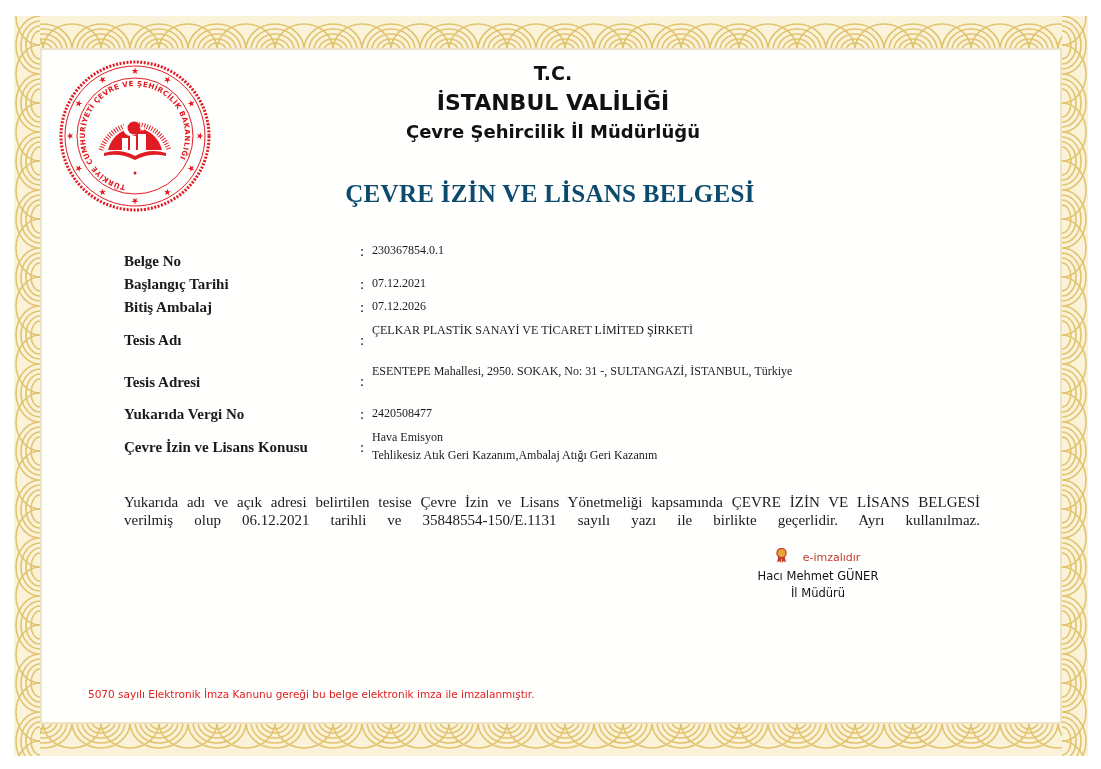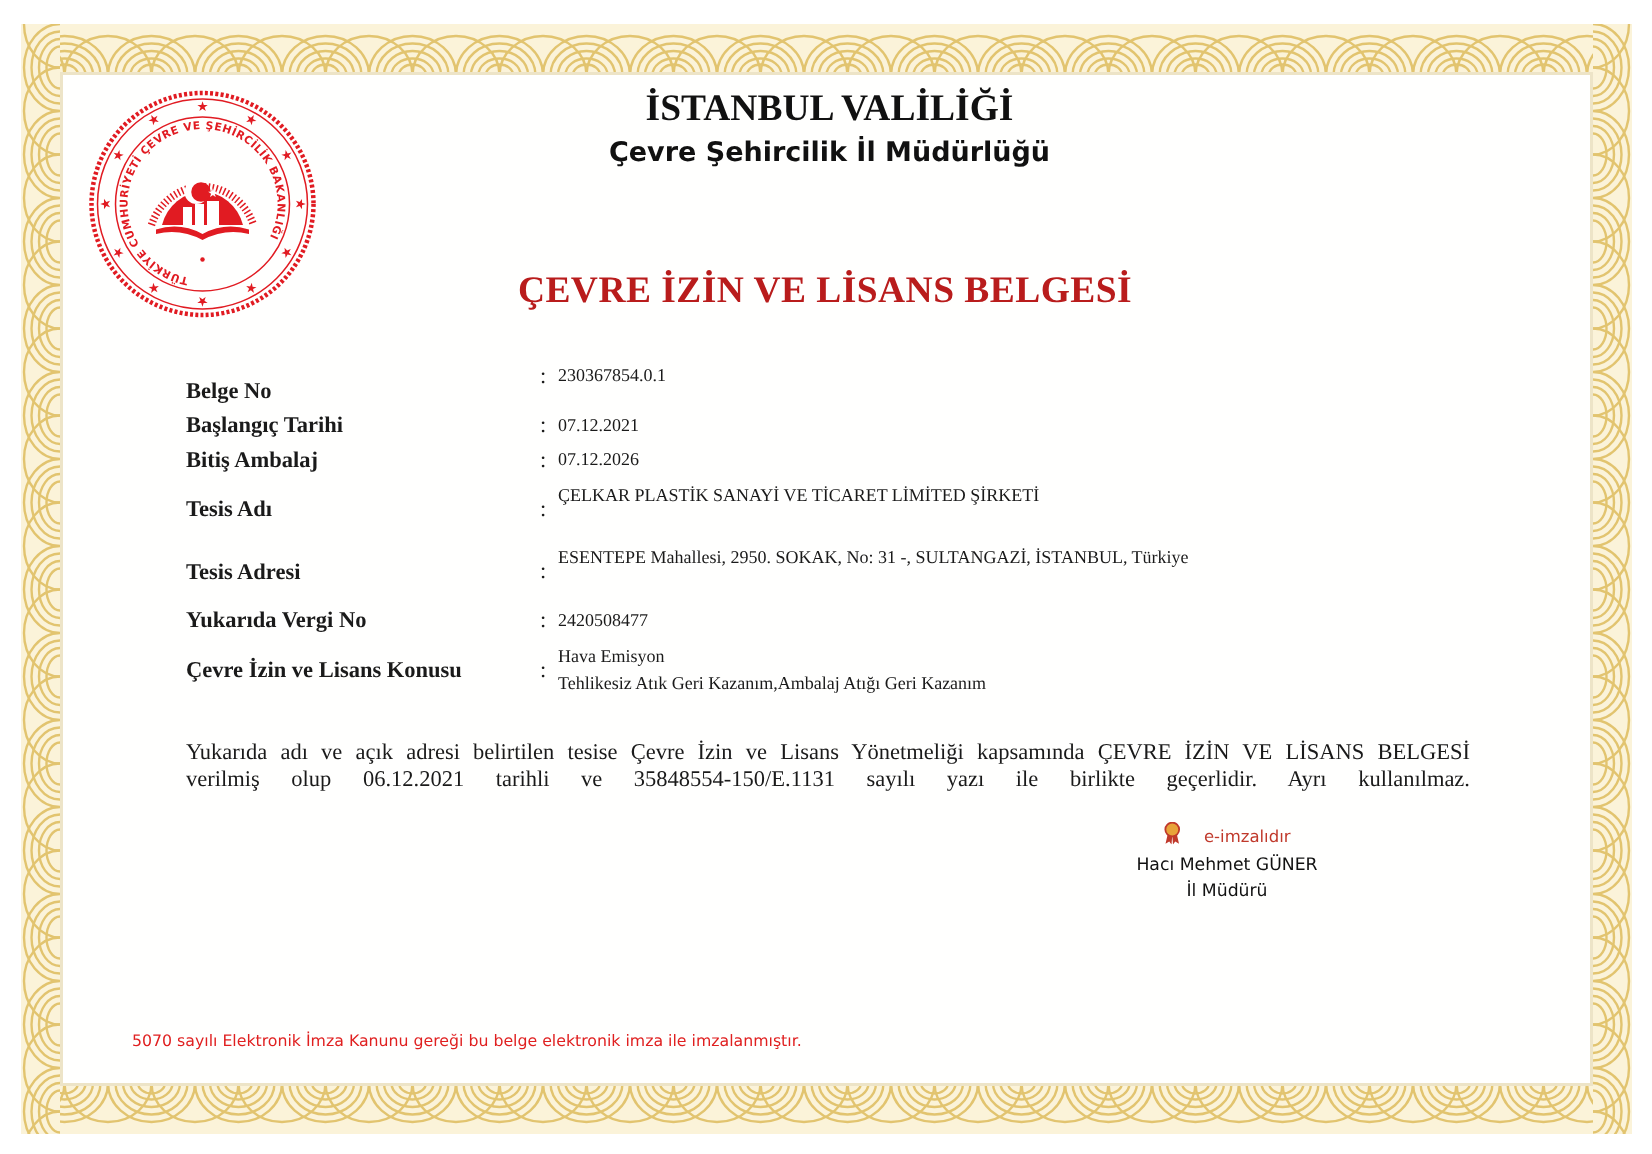--- a/index.html
+++ b/index.html
@@ -11,23 +11,23 @@
   .band.bottom { left: 0; bottom: 0; width: 1074px; height: 34px; }
   .band.left { left: 0; top: 0; width: 26px; height: 740px; }
   .band.right { right: 0; top: 0; width: 26px; height: 740px; }
   .inner-panel {
     position: absolute; left: 26px; top: 32px; width: 1022px; height: 676px;
     background: #fffffe; border: 2px solid #ede4c7; box-sizing: border-box;
   }
   .seal { position: absolute; left: 56px; top: 60px; width: 158px; height: 152px; }
   .header-block { position: absolute; left: 380px; top: 58px; width: 346px; text-align: center; font-family: "DejaVu Sans", sans-serif; font-weight: bold; color: #111; }
   .h-tc { font-size: 19px; line-height: 30px; }
-  .h-vali { font-size: 25px; line-height: 30px; font-family: Liberation Serif, serif; }
+  .h-vali { font-size: 22px; line-height: 30px; }
   .h-mud { font-size: 18px; line-height: 28px; font-weight: bold; }
-  .doc-title { position: absolute; left: 250px; top: 180px; width: 600px; text-align: center; font-family: "Liberation Serif", serif; font-weight: bold; font-size: 25px; color: #b91c1c; letter-spacing: 0.3px; }
+  .doc-title { position: absolute; left: 250px; top: 180px; width: 600px; text-align: center; font-family: "Liberation Serif", serif; font-weight: bold; font-size: 25px; color: #0c4a6e; letter-spacing: 0.3px; }
   .field-label { position: absolute; left: 124px; font-family: "Liberation Serif", serif; font-weight: bold; font-size: 15px; color: #1a1a1a; }
   .field-colon { position: absolute; left: 360px; font-family: "Liberation Serif", serif; font-size: 15px; color: #1a1a1a; }
   .field-value { position: absolute; left: 372px; font-family: Liberation Serif, serif; font-size: 12px; color: #1a1a1a; white-space: nowrap; }
   .body-text { position: absolute; left: 124px; top: 493px; width: 856px; font-family: "Liberation Serif", serif; font-size: 15px; line-height: 18px; color: #1a1a1a; text-align: justify; text-align-last: justify; }
   .body-text span { display: block; }
   .signature { position: absolute; left: 738px; top: 548px; width: 160px; text-align: center; font-family: "DejaVu Sans", sans-serif; }
   .esign { font-size: 11px; color: #c0392b; line-height: 16px; display: flex; justify-content: center; align-items: center; gap: 16px; }
   .signer { font-size: 11.5px; font-weight: normal; color: #111; line-height: 17px; }
   .footer-note { position: absolute; left: 88px; top: 688px; font-family: "DejaVu Sans", sans-serif; font-size: 10.5px; color: #e02020; }
 </style>
@@ -155,20 +155,21 @@
     <rect x="66" y="78" width="6" height="12" fill="#fff"></rect>
     <rect x="74" y="76" width="6" height="14" fill="#fff"></rect>
     <rect x="82" y="74" width="8" height="16" fill="#fff"></rect>
 
     <path d="M48 93 Q64 88 79 96 Q94 88 110 93 L110 96 Q94 92 79 100 Q64 92 48 96 Z" fill="#e11b22"></path>
     <circle cx="79" cy="113" r="1.5" fill="#e11b22"></circle>
   </svg>
 </div>
 
 <div class="header-block">
+  <div class="h-tc">T.C.</div>
   <div class="h-vali">İSTANBUL VALİLİĞİ</div>
   <div class="h-mud">Çevre Şehircilik İl Müdürlüğü</div>
 </div>
 
 <div class="doc-title">ÇEVRE İZİN VE LİSANS BELGESİ</div>
 
 <div class="field-label" style="top:253px">Belge No</div>
 <div class="field-colon" style="top:243px">:</div>
 <div class="field-value" style="top:243px">230367854.0.1</div>
 

